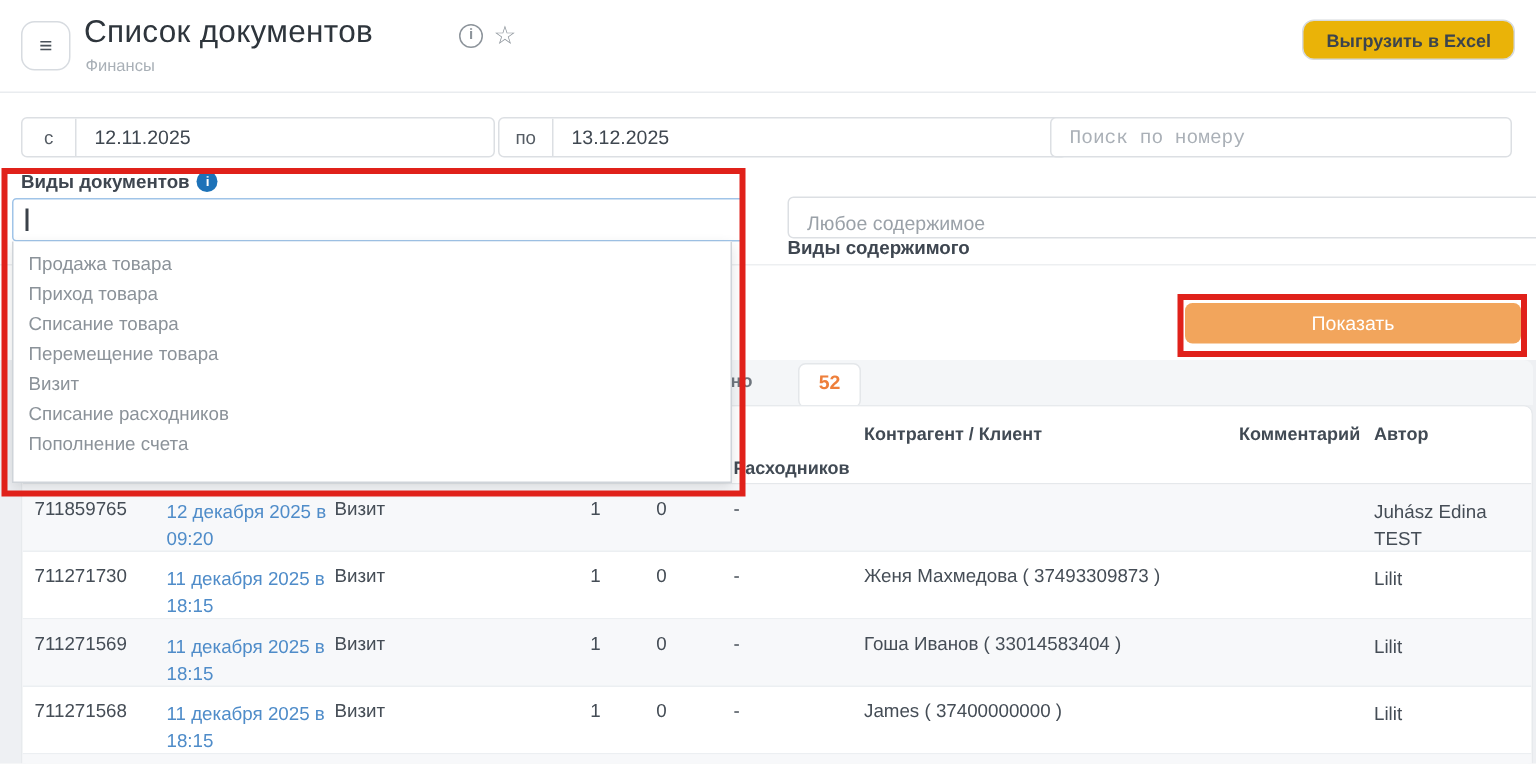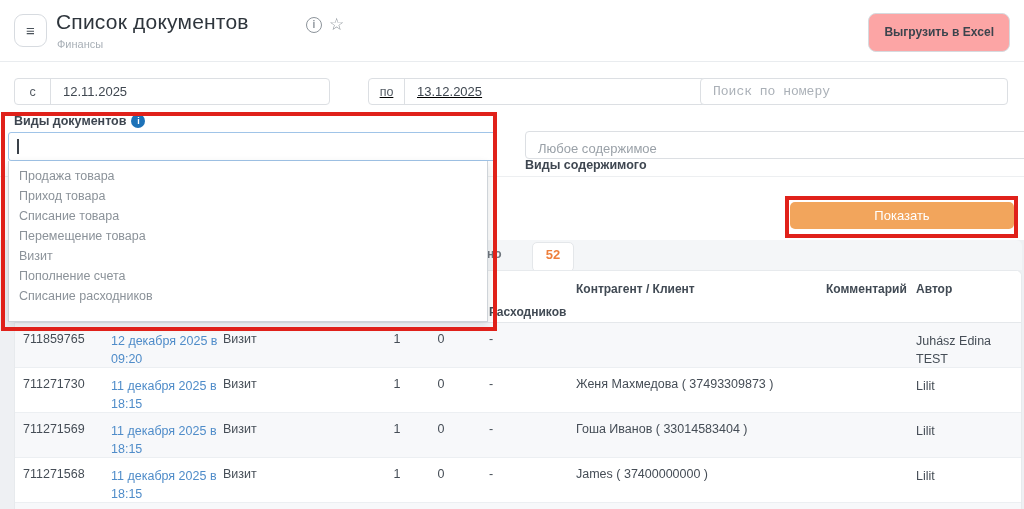--- a/index.html
+++ b/index.html
@@ -7,26 +7,26 @@
   body { font-family:"Liberation Sans","DejaVu Sans",sans-serif; background:#ffffff; position:relative; }
 
   
   .page-header { position:absolute; top:0; left:0; width:1024px; height:62px; background:#fff; border-bottom:1px solid #e9ecef; z-index:2; }
   .menu-btn { position:absolute; left:14px; top:14px; width:33px; height:33px; border:1px solid #d7dbe0; border-radius:9px; background:#fff; color:#4a525a; font-size:15px; line-height:31px; text-align:center; cursor:pointer; }
   .page-title { position:absolute; left:56px; top:10px; font-size:21px; font-weight:500; color:#2e353c; letter-spacing:.2px; }
   .title-icons { position:absolute; left:306px; top:14px; color:#8d949b; display:flex; gap:7px; align-items:center; }
   .info-circle { width:16px; height:16px; border:1.4px solid #8d949b; border-radius:50%; font-size:10px; font-weight:700; text-align:center; line-height:14px; color:#8d949b; font-style:normal; }
   .star { font-size:17px; color:#8d949b; }
   .page-subtitle { position:absolute; left:57px; top:38px; font-size:11px; color:#a9b0b7; }
-  .export-btn { position:absolute; right:14px; top:13px; height:39px; padding:0 15px; background:#fca5a5; border:1px solid #d6dade; border-radius:8px; font-size:12px; font-weight:700; color:#3c444d; line-height:27px; cursor:pointer; }
+  .export-btn { position:absolute; right:14px; top:13px; height:27px; padding:0 15px; background:#eab308; border:1px solid #d6dade; border-radius:8px; font-size:12px; font-weight:700; color:#3c444d; line-height:27px; cursor:pointer; }
 
   
   .date-group { position:absolute; top:78px; height:27px; border:1px solid #dcdfe3; border-radius:4px; background:#fff; display:flex; align-items:stretch; overflow:hidden; }
   .dg-from { left:14px; width:316px; }
-  .dg-to { left:368px; width:380px;text-decoration:underline; }
+  .dg-to { left:332px; width:380px; }
   .date-prefix { width:36px; border-right:1px solid #dcdfe3; color:#555c64; font-size:12.5px; display:flex; align-items:center; justify-content:center; }
   .date-value { border:0; outline:0; flex:1; padding:0 12px; font-size:13px; color:#3f4750; font-family:inherit; background:transparent; }
   .search-input { position:absolute; left:700px; top:78px; width:308px; height:27px; border:1px solid #dcdfe3; border-radius:4px; padding:0 12px; font-size:13px; color:#3f4750; font-family:Liberation Mono, monospace; outline:none; }
   .search-input::placeholder { color:#aab0b7; }
 
   .field-label { position:absolute; top:114px; font-size:12.5px; font-weight:700; color:#3e4650; display:flex; align-items:center; gap:5px; }
   .lbl-doc { left:14px; }
   .lbl-content { left:525px;margin-top:44px; }
   .info-dot { width:14px; height:14px; border-radius:50%; background:#1d72b8; color:#fff; font-size:9px; font-weight:700; text-align:center; line-height:14px; font-style:normal; }
 
@@ -182,18 +182,18 @@
 
 <div class="doc-type-input">
     <span class="caret"></span>
   </div>
 <div class="dropdown">
   <div class="dd-item">Продажа товара</div>
   <div class="dd-item">Приход товара</div>
   <div class="dd-item">Списание товара</div>
   <div class="dd-item">Перемещение товара</div>
   <div class="dd-item">Визит</div>
+  <div class="dd-item">Списание расходников</div>
   <div class="dd-item">Пополнение счета</div>
-  <div class="dd-item">Списание расходников</div>
 </div>
 
 <div class="red-box red-box-dropdown"></div>
 <div class="red-box red-box-show"></div>
 
 </body></html>

